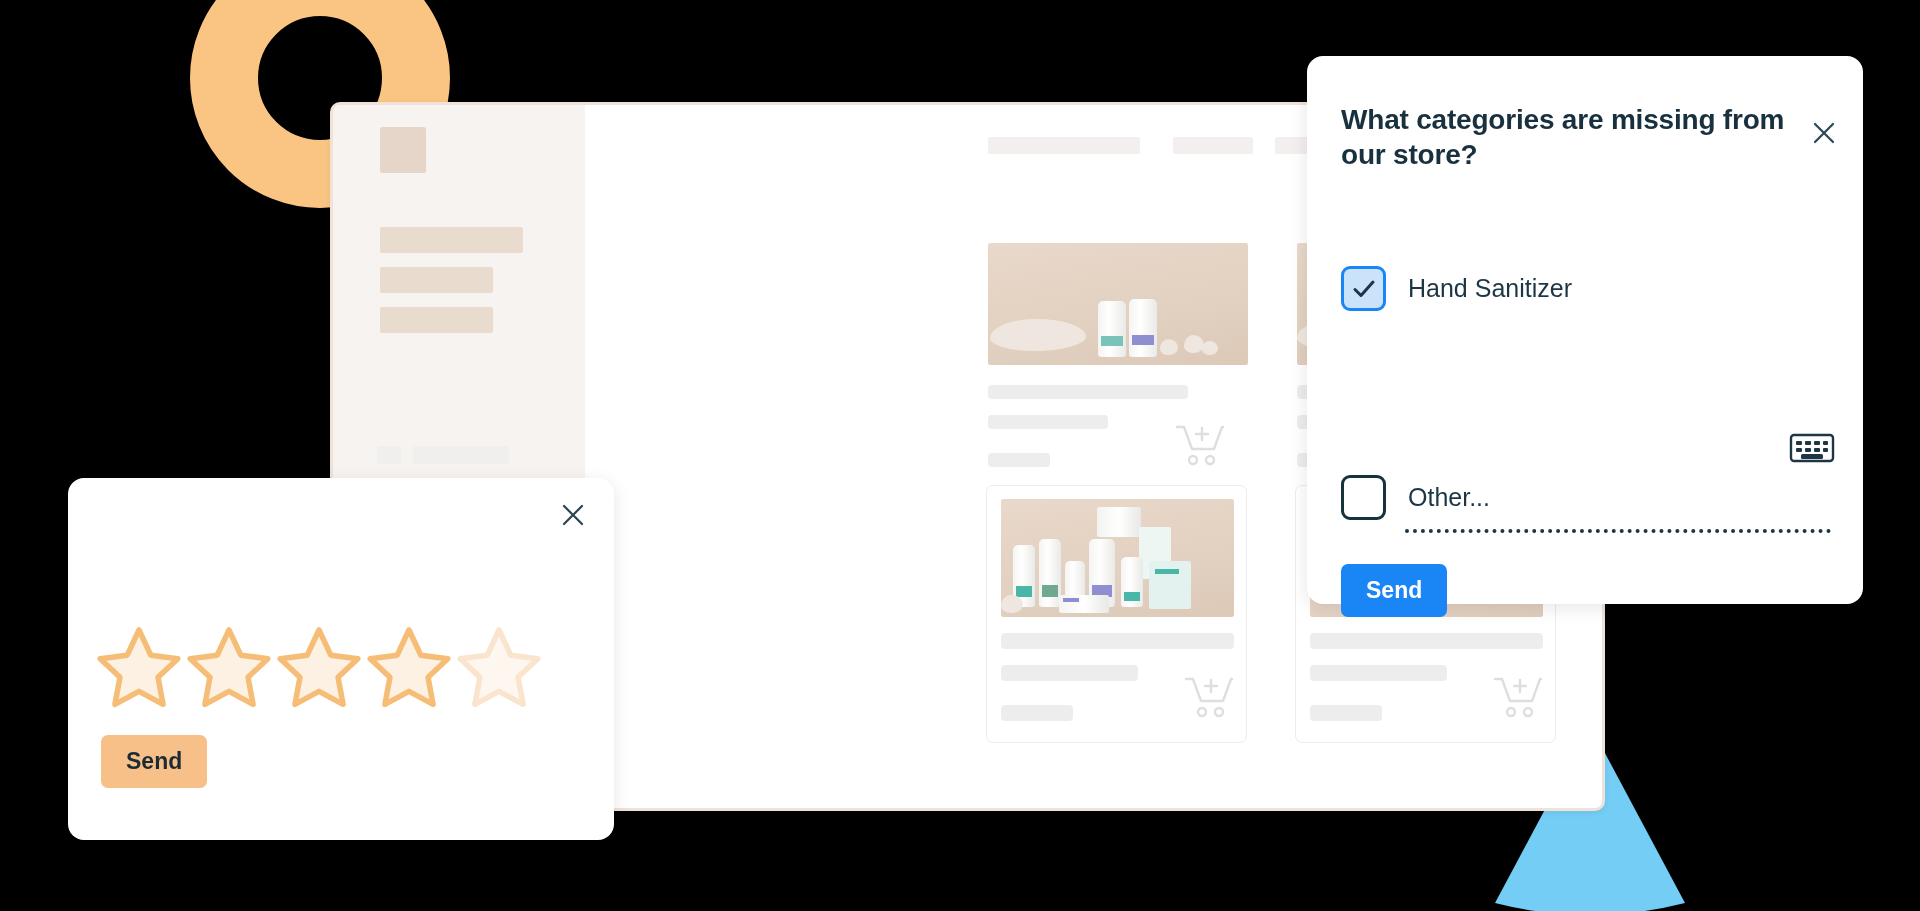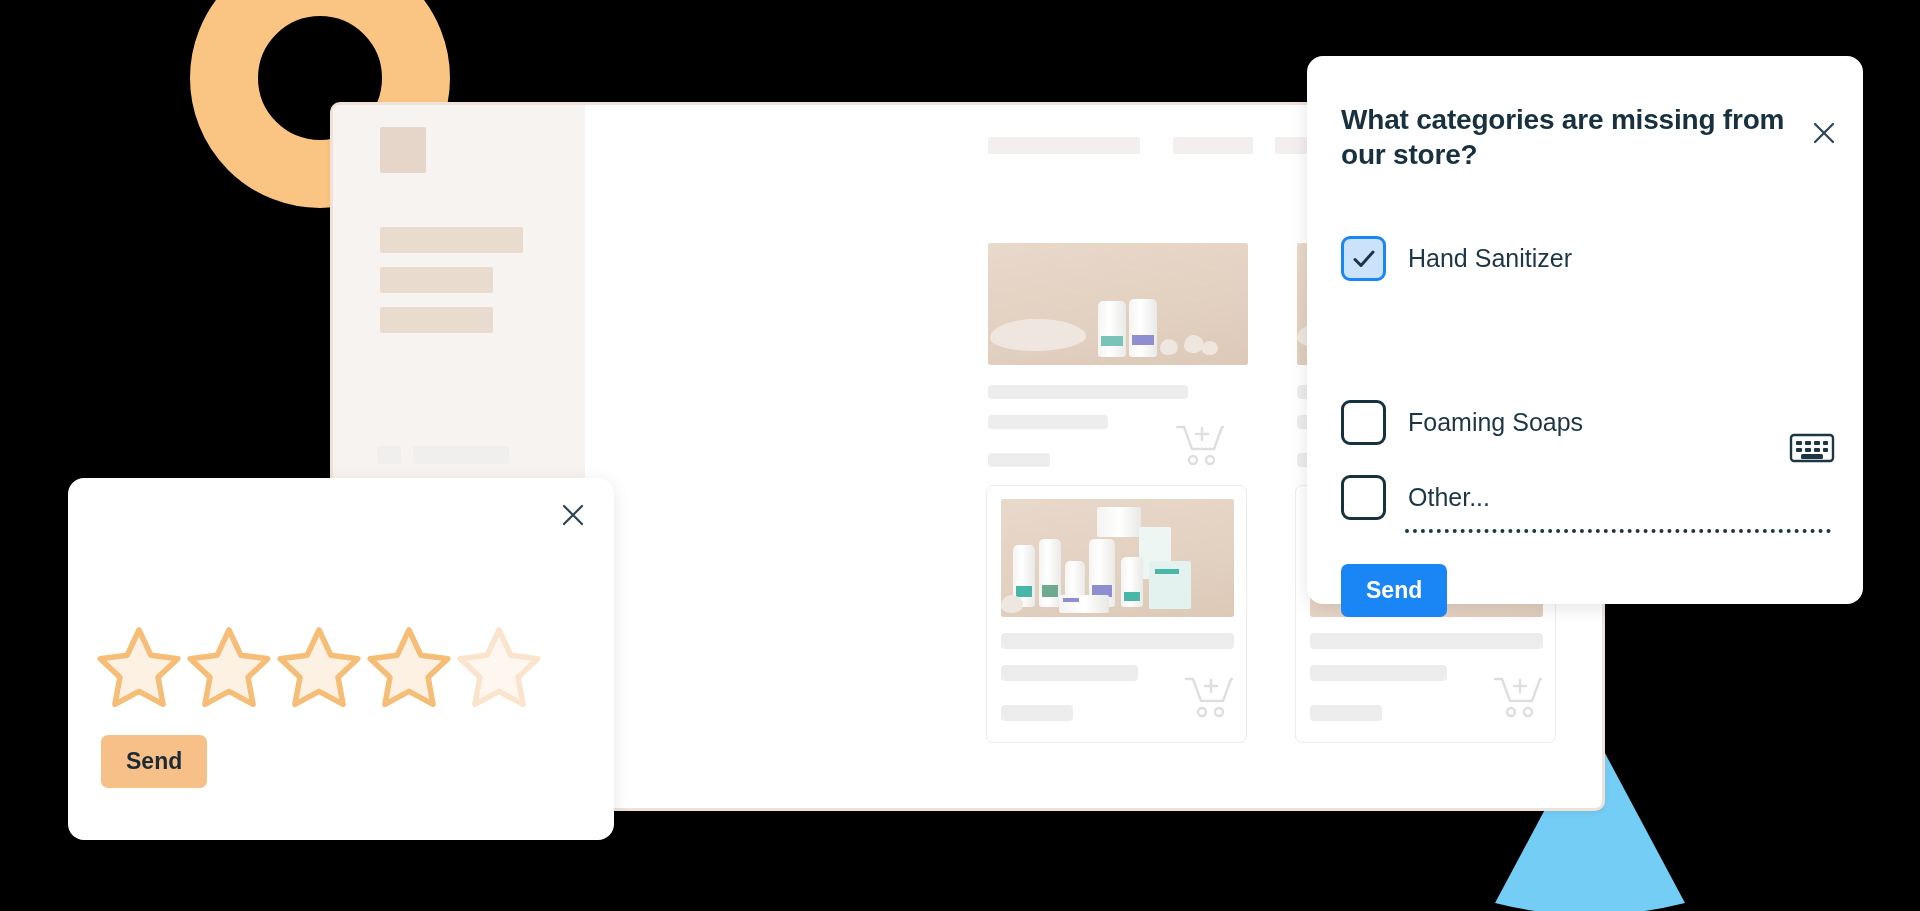--- a/index.html
+++ b/index.html
@@ -310,34 +310,30 @@
     </div>
   </div>
 
   <div class="card" id="cat-card">
     <svg class="close-x" style="right:24px; top:62px;" viewBox="0 0 30 30" fill="none">
       <path d="M6 6 L24 24 M24 6 L6 24" stroke="#2d4553" stroke-width="2.2" stroke-linecap="round"></path>
     </svg>
 
     <div id="cat-title">What categories are missing from our store?</div>
 
-    <div class="cb-row" style="top:180px;text-align:center;">
+    <div class="cb-row" style="top:210px;text-align:center;">
       <div class="cb checked">
         <svg width="30" height="30" viewBox="0 0 30 30" fill="none">
           <path d="M6 15.5 L12 21.5 L24 8" stroke="#1c3645" stroke-width="3" stroke-linecap="round" stroke-linejoin="round"></path>
         </svg>
       </div>
       <span class="cb-label">Hand Sanitizer</span>
     </div>
 
 
-    <div class="cb-row" style="top:344px;">
-      <div class="cb"></div>
-      <span class="cb-label">Foaming Soaps</span>
-    </div>
 
     <div class="cb-row" style="top:419px;align-items:center;">
       <div class="cb"></div>
       <span class="cb-label">Other...</span>
     </div>
 
     <div class="other-line"></div>
 
     <button id="cat-send">Send</button>
   </div>

